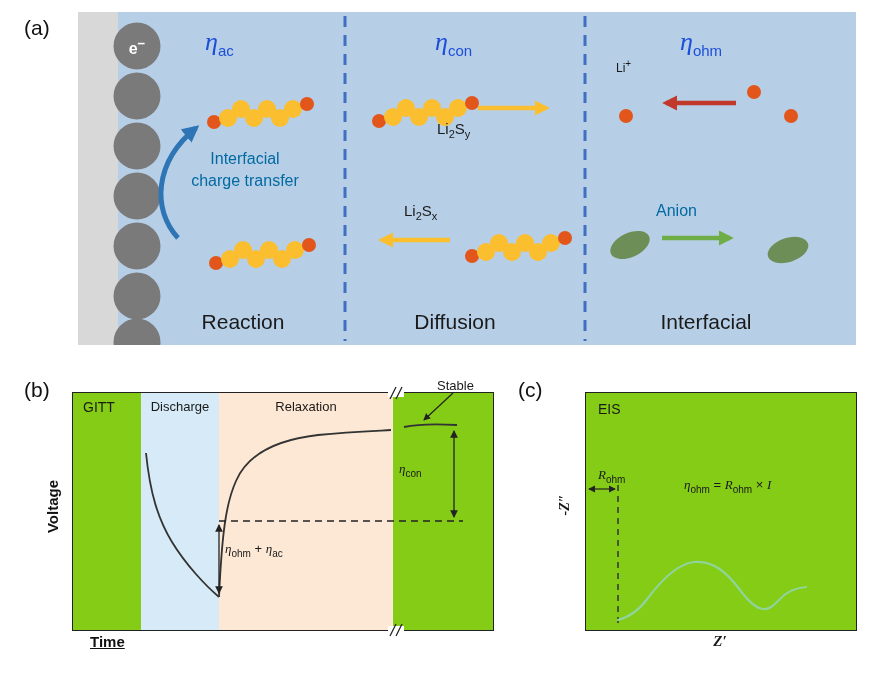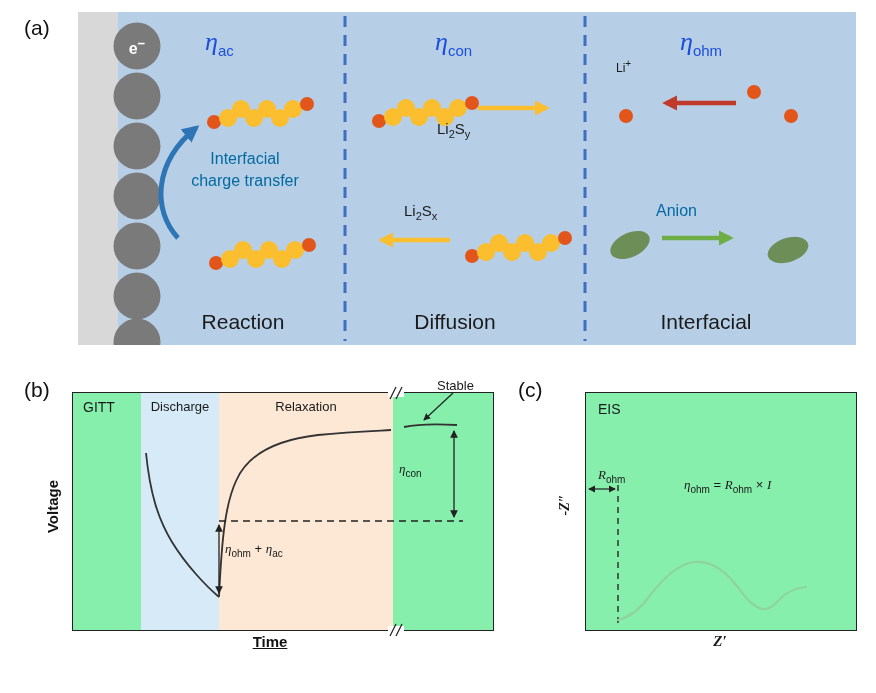--- a/index.html
+++ b/index.html
@@ -12,21 +12,21 @@
   .eta-head{font-size:26px;color:#1d4ed8;}
   .eta-head i, .eta-i{font-family:"Liberation Serif", serif;font-style:italic;}
   .eta-head sub{font-size:15px;font-style:normal;}
   .electron{font-size:16px;font-weight:bold;color:#fff;transform:translateX(-50%);}
   .caption{font-size:21px;color:#1a1a1a;transform:translateX(-50%);white-space:nowrap;}
   .smalltext{font-size:16px;color:#0369a1;}
   .center-x{transform:translateX(-50%);text-align:center;}
   .formula{font-size:15px;color:#1a1a1a;}
   .formula sub{font-size:11px;}
   
-  .plotbox{background:#86efac;border:1.5px solid #222;}
+  .plotbox{background:#84cc16;border:1.5px solid #222;}
   #panelB{left:72px;top:392px;width:420px;height:237px;}
   #panelC{left:585px;top:392px;width:270px;height:237px;}
   .band{top:0;height:237px;}
   .plot-label{font-size:14px;color:#1a1a1a;}
   .band-label{font-size:13px;color:#1a1a1a;transform:translateX(-50%);white-space:nowrap;}
   .axis-label{font-weight:bold;font-size:15px;color:#111;}
   .eta-small{font-size:13px;color:#1a1a1a;white-space:nowrap;}
   .eta-small i{font-family:"Liberation Serif", serif;font-style:italic;}
   .eta-small sub{font-size:10px;}
   .vrot{transform:rotate(-90deg);}
@@ -190,21 +190,21 @@
 <svg class="abs overlay" style="left:0;top:0;" width="876" height="693">
   <defs>
     <marker id="ab2" viewBox="0 0 8 8" refX="7" refY="4" markerWidth="6" markerHeight="6" orient="auto">
       <path d="M0,0 L8,4 L0,8 z" fill="#222"></path>
       </marker>
   </defs>
   <line x1="453" y1="393" x2="424" y2="420" stroke="#222" stroke-width="1.2" marker-end="url(#ab2)"></line>
 </svg>
 
 <div class="abs axis-label vrot" style="left:12px;top:498px;width:80px;text-align:center;">Voltage</div>
-<div class="abs axis-label" style="left:90px;top:633px;width:360px;text-align:center;text-decoration:underline;">Time</div>
+<div class="abs axis-label" style="left:90px;top:633px;width:360px;text-align:left;text-decoration:underline;">Time</div>
 
 <div id="panelC" class="abs plotbox">
   <svg class="abs" style="left:0;top:0;" width="270" height="237" viewBox="0 0 270 237">
     <defs>
       <marker id="ab3" viewBox="0 0 8 8" refX="7" refY="4" markerWidth="6" markerHeight="6" orient="auto-start-reverse">
         <path d="M0,0 L8,4 L0,8 z" fill="#222"></path>
         </marker>
     </defs>
     <line x1="32" y1="92" x2="32" y2="233" stroke="#333" stroke-width="1.5" stroke-dasharray="6 5"></line>
     <line x1="3" y1="96" x2="29" y2="96" stroke="#222" stroke-width="1.2" marker-start="url(#ab3)" marker-end="url(#ab3)"></line>

